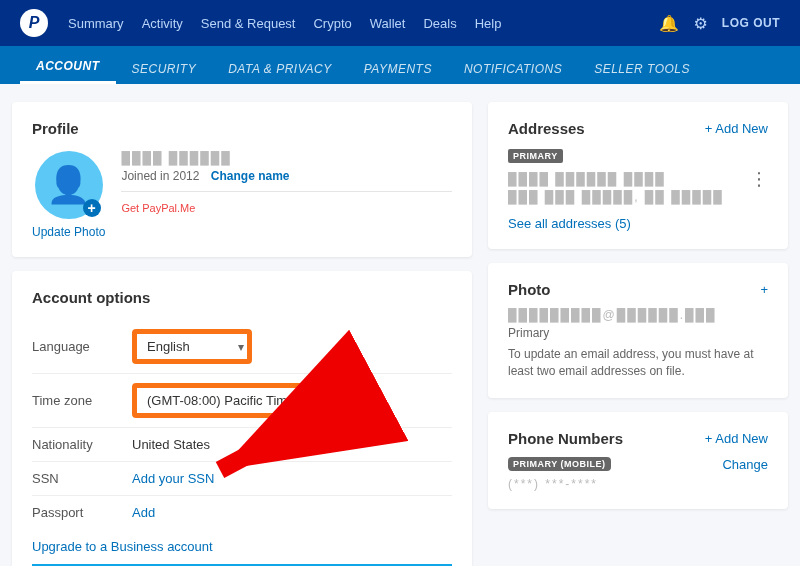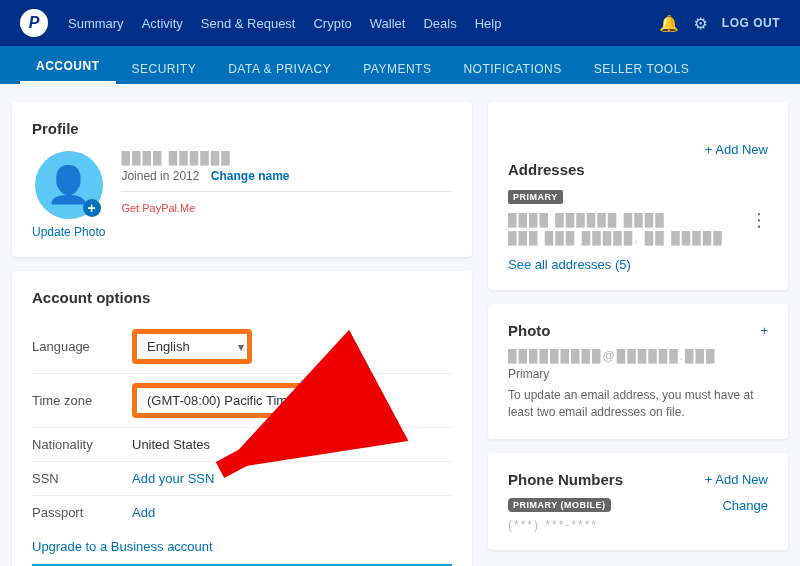--- a/index.html
+++ b/index.html
@@ -65,20 +65,21 @@
       height: 38px;
     }
     .sub-nav-item {
       color: rgba(255,255,255,0.8);
       font-size: 12px;
       letter-spacing: 0.5px;
       padding: 10px 16px 8px;
       text-decoration: none;
       cursor: pointer;
       position: relative;
+      font-style: italic;
     }
     .sub-nav-item.active {
       color: white;
       font-weight: bold;
       border-bottom: 3px solid white;
     }
 
     
     .content {
       display: flex;
@@ -272,21 +273,20 @@
     .addresses-header {
       display: flex;
       justify-content: space-between;
       align-items: center;
       margin-bottom: 10px;
     }
     .addresses-title {
       font-size: 15px;
       font-weight: bold;
       color: #333;
-      margin-top: 41px;
     }
     .add-new-link {
       color: #0070ba;
       font-size: 13px;
       text-decoration: none;
       cursor: pointer;
     }
     .primary-badge {
       background: #666;
       color: white;

